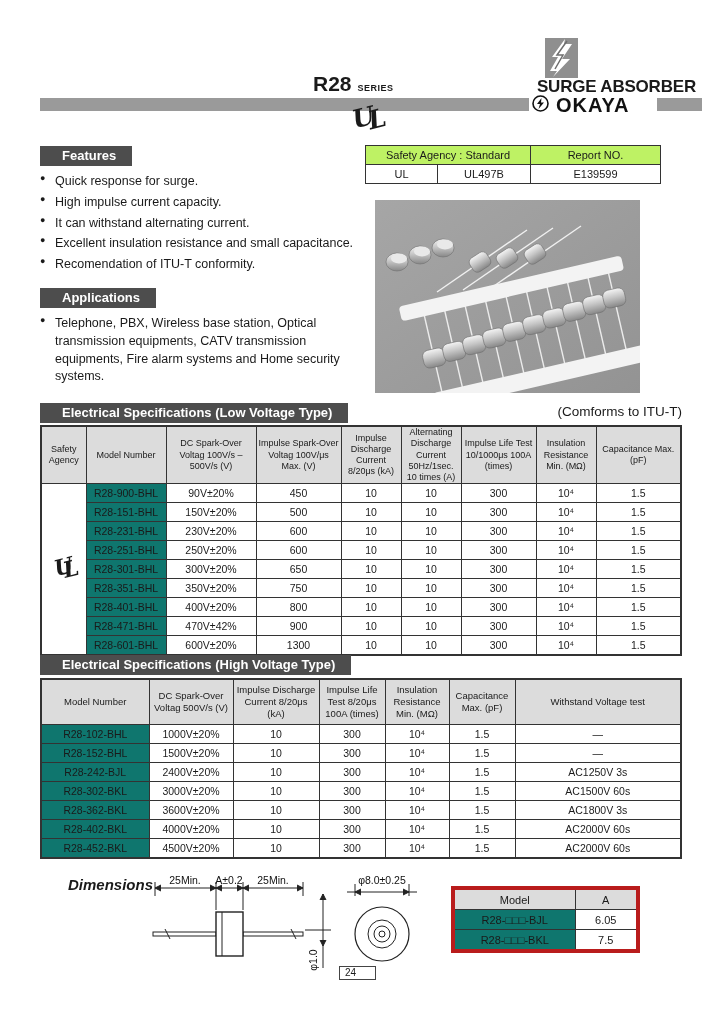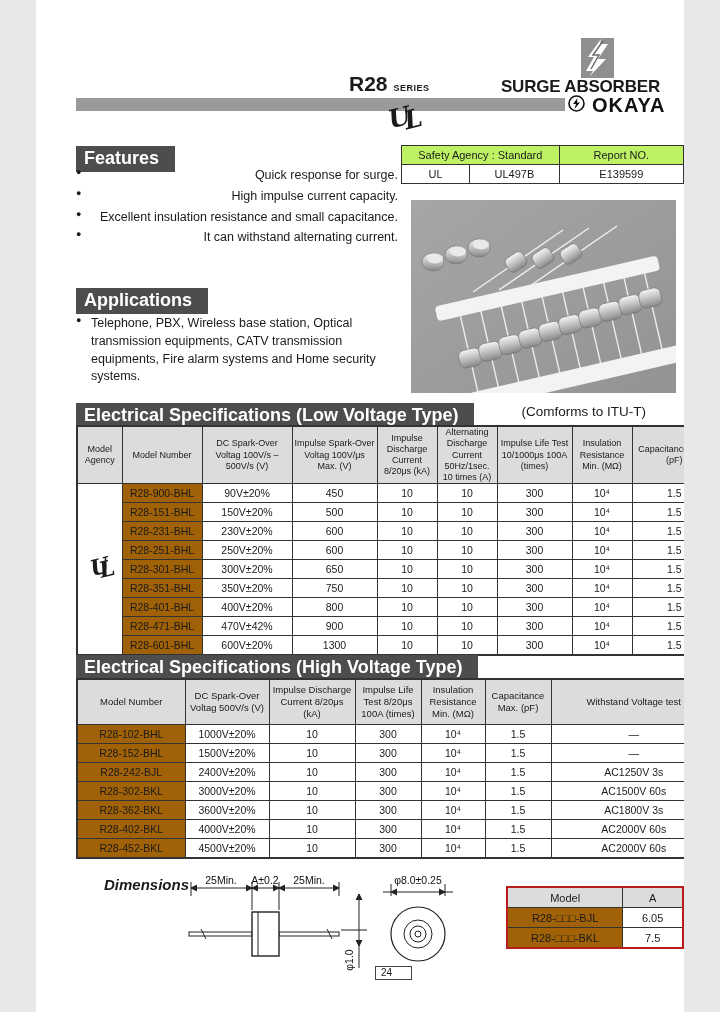--- a/index.html
+++ b/index.html
@@ -1,60 +1,60 @@
 <!DOCTYPE html>
 <html><head>
 <meta charset="utf-8">
 <style>
   html,body{margin:0;padding:0;background:#e8e8e8;}
   .page{
-    position:relative;width:648px;height:1012px;margin:0 auto;background:#ffffff;
+    position:relative;width:720px;height:1012px;margin:0 auto;background:#ffffff;
     font-family:"Liberation Sans",sans-serif;color:#1a1a1a;overflow:hidden;
   }
   
   .series-title{position:absolute;left:313px;top:72px;font-weight:bold;font-size:21px;letter-spacing:0px;}
   .series-suffix{font-size:9px;font-weight:bold;letter-spacing:.5px;}
   .bolt-icon{position:absolute;left:545px;top:38px;}
   .product-type{position:absolute;right:24px;top:77px;font-weight:bold;font-size:17px;letter-spacing:-0.2px;}
   .bar{position:absolute;top:98px;height:13px;background:#9a9a9a;}
   .bar-left{left:40px;width:489px;}
   .bar-right{left:657px;width:45px;}
   .okaya{position:absolute;left:532px;top:94px;display:flex;align-items:center;gap:7px;}
   .okaya-text{font-weight:bold;font-size:20px;letter-spacing:1px;color:#111;}
   .ul-logo{display:inline-block;transform:rotate(-14deg);font-family:"DejaVu Serif",serif;font-weight:bold;font-style:italic;line-height:.8;}
   .ul-logo .u{display:block;font-size:22px;margin-left:0;}
   .ul-logo .l{display:block;font-size:22px;margin-left:13px;margin-top:-14px;}
   .ul-big{position:absolute;left:355px;top:108px;transform:rotate(-14deg) scale(1.15);}
   
-  .badge{position:absolute;background:#4d4d4d;color:#fff;font-weight:bold;font-size:18px;padding:2px 16px 3px 8px;}
+  .badge{position:absolute;background:#4d4d4d;color:#fff;font-weight:bold;font-size:13px;padding:2px 16px 3px 22px;}
   
   .bullets{position:absolute;left:40px;width:322px;font-size:12.5px;line-height:1.42;}
   .bullets .item{position:relative;padding-left:15px;margin-bottom:3px;}
   .bullets .item::before{content:"●";position:absolute;left:0;top:-1px;font-size:9px;}
   
   .safety{position:absolute;left:365px;top:145px;border-collapse:collapse;table-layout:fixed;}
   .safety th,.safety td{border:1px solid #333;font-size:11px;text-align:center;height:18px;padding:0;}
   .safety th{background:#bef264;font-weight:normal;}
   
   .photo{position:absolute;left:375px;top:200px;width:265px;height:193px;}
   
   .spec{border-collapse:collapse;table-layout:fixed;width:640px;border:2px solid #333;}
   .spec th,.spec td{border:1px solid #333;text-align:center;padding:0 1px;}
   .spec th{background:#dcdcdc;font-weight:normal;font-size:9px;line-height:1.25;}
   .spec td{font-size:10.5px;height:18px;}
   .lv{position:absolute;left:40px;top:425px;}
   .lv th{height:52px;}
   .hv{position:absolute;left:40px;top:678px;}
   .hv th{height:44px;font-size:9.5px;}
-  .model-cell{background:#a16207;}
+  .model-cell{background:#0f766e;}
   .note{position:absolute;right:38px;top:404px;font-size:13.5px;}
   
   .dim-title{position:absolute;left:68px;top:876px;font-size:15px;font-style:italic;font-weight:bold;}
   .dim-svg{position:absolute;left:145px;top:872px;}
-  .model-a{position:absolute;left:470px;top:886px;border-collapse:collapse;table-layout:fixed;border:2px solid #b91c1c;}
+  .model-a{position:absolute;left:451px;top:886px;border-collapse:collapse;table-layout:fixed;border:4px solid #b91c1c;}
   .model-a th,.model-a td{border:1px solid #333;font-size:11px;text-align:center;height:19px;padding:0;}
   .model-a th{background:#dcdcdc;font-weight:normal;}
   
   .page-num{position:absolute;left:339px;top:966px;border:1px solid #444;font-size:10px;padding:0px 19px 1px 5px;}
 </style>
 </head>
 <body>
 
 <div class="page">
 
@@ -85,25 +85,26 @@
     </span>
     <span class="okaya-text">OKAYA</span>
   </div>
 
   <div class="ul-logo ul-big">
     <span class="u">U</span>
       <span class="l">L</span>
   </div>
 
   <div class="badge" style="left:40px;top:146px;">Features</div>
-  <div class="bullets" style="top:167px;text-align:right;">
+  <div class="bullets" style="top:173px;">
     <div class="item">Quick response for surge.</div>
     <div class="item">High impulse current capacity.</div>
+    <div class="item">It can withstand alternating current.</div>
     <div class="item">Excellent insulation resistance and small capacitance.</div>
-    <div class="item">It can withstand alternating current.</div>
+    <div class="item">Recomendation of ITU-T conformity.</div>
   </div>
 
   <table class="safety">
     <colgroup>
         <col style="width:72px">
         <col style="width:93px">
         <col style="width:130px">
       </colgroup>
     <tbody>
         <tr>
@@ -231,21 +232,21 @@
         <col style="width:90px">
         <col style="width:85px">
       <col style="width:60px">
         <col style="width:60px">
         <col style="width:75px">
         <col style="width:60px">
         <col style="width:85px">
     </colgroup>
     <tbody>
         <tr>
-      <th>Model Agency</th>
+      <th>Safety Agency</th>
       <th>Model Number</th>
       <th>DC Spark-Over Voltag 100V/s – 500V/s (V)</th>
       <th>Impulse Spark-Over Voltag 100V/μs Max. (V)</th>
       <th>Impulse Discharge Current 8/20μs (kA)</th>
       <th>Alternating Discharge Current 50Hz/1sec. 10 times (A)</th>
       <th>Impulse Life Test 10/1000μs 100A (times)</th>
       <th>Insulation Resistance Min. (MΩ)</th>
       <th>Capacitance Max. (pF)</th>
     </tr>
     <tr>

